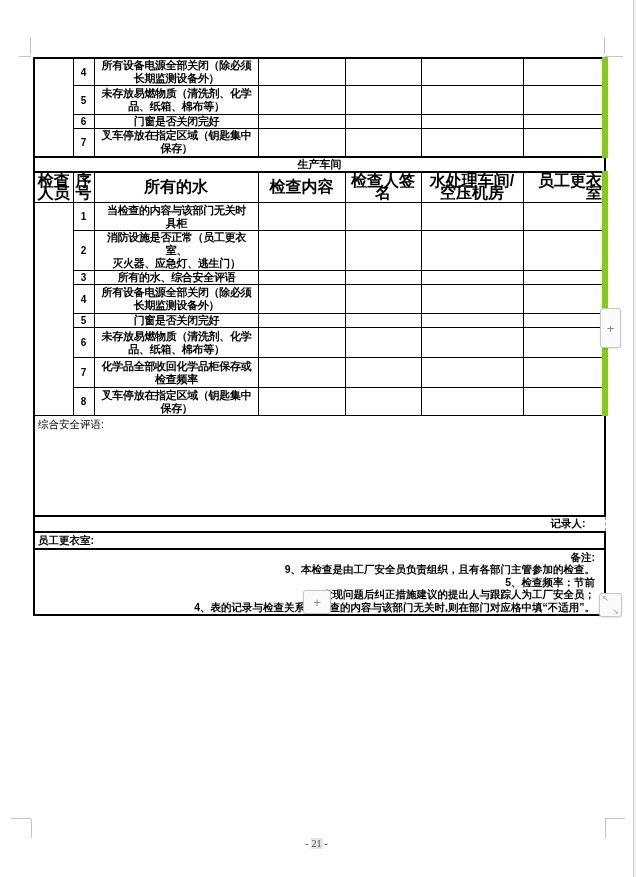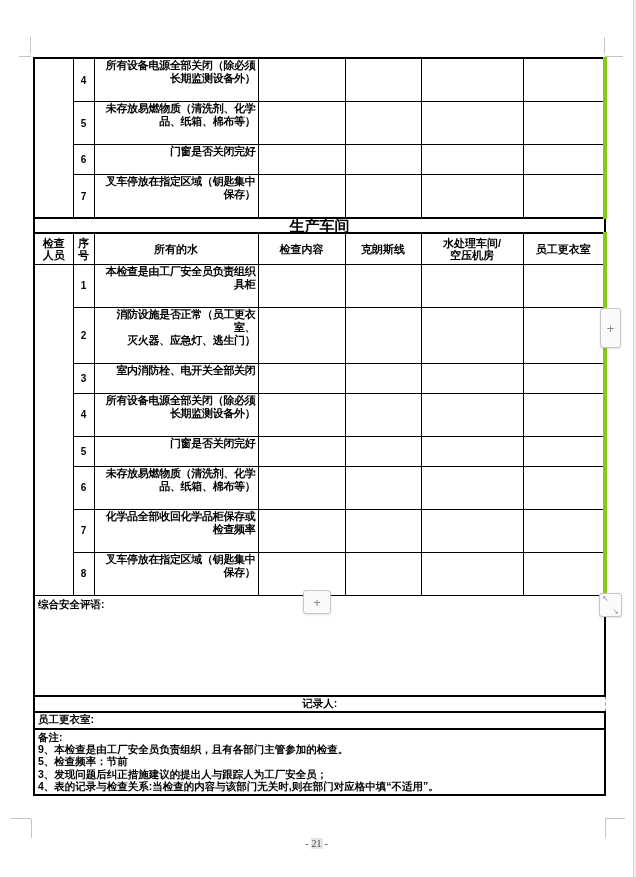--- a/index.html
+++ b/index.html
@@ -9,56 +9,56 @@
   }
   
   .page-edge{position:absolute;left:633px;top:0;width:1px;height:877px;background:#cfcfcf;}
   .offpage{position:absolute;left:634px;top:0;width:2px;height:877px;background:#f2f2f2;}
   
   .mark{position:absolute;background:#c4c4c4;}
   
   .doc-table-wrap{position:absolute;left:33px;top:57px;}
   table.doc{border-collapse:collapse;table-layout:fixed;width:571px;}
   td,th{border:1px solid #000;padding:0;overflow:hidden;vertical-align:middle;background:#fff;}
-  th{font-weight:bold;font-size:11px;line-height:12px;text-align:center;white-space:pre-line;}
+  th{font-weight:bold;font-size:16px;line-height:12px;text-align:center;white-space:pre-line;}
   td.no{text-align:center;font-size:10px;font-weight:bold;}
-  td.content{font-size:11px;font-weight:bold;line-height:13px;text-align:right;
-             padding:0 2px 16px 3px;white-space:pre-line;letter-spacing:-0.3px;}
+  td.content{font-size:11px;font-weight:bold;line-height:13px;text-align:center;
+             padding:0 2px 0 3px;white-space:pre-line;letter-spacing:-0.3px;}
   td.blank{background:#fff;}
   td.inspector{background:#fff;}
   .bl{border-left:2px solid #000;}
-  .br{border-right:4px solid #84cc16;}
+  .br{border-right:6px solid #84cc16;text-align:right;}
   .bt{border-top:2px solid #000;}
   tr.rh26{height:26px;} tr.rh29{height:29px;} tr.rh13{height:13px;}
   tr.rh28{height:28px;} tr.rh31{height:31px;} tr.rh30{height:30px;}
   td.section-cell{
     border-top:2px solid #000;border-bottom:2px solid #000;
     border-left:2px solid #000;border-right:2px solid #000;
-    font-size:15px;font-weight:bold;text-align:center;height:13px;line-height:13px;
+    font-size:11px;font-weight:bold;text-align:center;height:13px;line-height:13px;
   }
   td.summary-cell{
     border-left:2px solid #000;border-right:2px solid #000;
     height:95px;vertical-align:top;text-align:left;
-    font-size:10.5px;font-weight:bold;padding:2px 3px;
+    font-size:10.5px;font-weight:normal;padding:2px 3px;
   }
   td.recorder-cell{
     border-top:2px solid #000;border-left:2px solid #000;
     border-right:1px dashed #9e9e9e;
-    height:13px;vertical-align:middle;text-align:center;
+    height:13px;vertical-align:middle;text-align:right;
     font-size:10.5px;font-weight:bold;padding:0 19px;
   }
   td.signature-cell{
     border-top:2px solid #000;border-left:2px solid #000;border-right:2px solid #000;
     height:15px;vertical-align:middle;text-align:left;
     font-size:10.5px;font-weight:bold;padding:0 3px;
   }
   td.notes-cell{
     border-top:2px solid #000;border-bottom:2px solid #000;
     border-left:2px solid #000;border-right:2px solid #000;
-    height:60px;vertical-align:top;text-align:left;padding:1px 3px;
+    height:60px;vertical-align:top;text-align:right;padding:1px 9px;
   }
   .note-line{font-size:10.5px;font-weight:bold;line-height:12.4px;}
   
   .plus-btn{
     position:absolute;background:#fafafa;border:1px solid #c6c6c6;border-radius:3px;
     color:#8a8a8a;display:flex;align-items:center;justify-content:center;
     font-size:13px;line-height:1;box-shadow:0 1px 2px rgba(0,0,0,0.12);cursor:pointer;
   }
   .btn-insert-row{left:303px;top:590px;width:26px;height:22px;}
   .btn-insert-col{left:600px;top:308px;width:19px;height:38px;}
@@ -143,48 +143,48 @@
         <td class="section-cell" colspan="7">生产车间</td>
       </tr>
 
       <tr class="rh31">
         <th class="bl">检查
 人员</th>
         <th>序
 号</th>
         <th>所有的水</th>
         <th>检查内容</th>
-        <th>克朗斯线</th>
+        <th>检查人签名</th>
         <th>水处理车间/
 空压机房</th>
         <th class="br">员工更衣室</th>
       </tr>
 
       <tr class="rh28">
         <td class="inspector bl" rowspan="8"></td>
         <td class="no">1</td>
-        <td class="content">本检查是由工厂安全员负责组织
+        <td class="content">当检查的内容与该部门无关时
 具柜</td>
         <td class="blank"></td>
         <td class="blank"></td>
         <td class="blank"></td>
         <td class="blank br"></td>
       </tr>
       <tr class="rh28">
         <td class="no">2</td>
         <td class="content">消防设施是否正常（员工更衣室、
 灭火器、应急灯、逃生门）</td>
         <td class="blank"></td>
         <td class="blank"></td>
         <td class="blank"></td>
         <td class="blank br"></td>
       </tr>
       <tr class="rh13">
         <td class="no">3</td>
-        <td class="content">室内消防栓、电开关全部关闭</td>
+        <td class="content">所有的水、综合安全评语</td>
         <td class="blank"></td>
         <td class="blank"></td>
         <td class="blank"></td>
         <td class="blank br"></td>
       </tr>
       <tr class="rh29">
         <td class="no">4</td>
         <td class="content">所有设备电源全部关闭（除必须
 长期监测设备外）</td>
         <td class="blank"></td>

